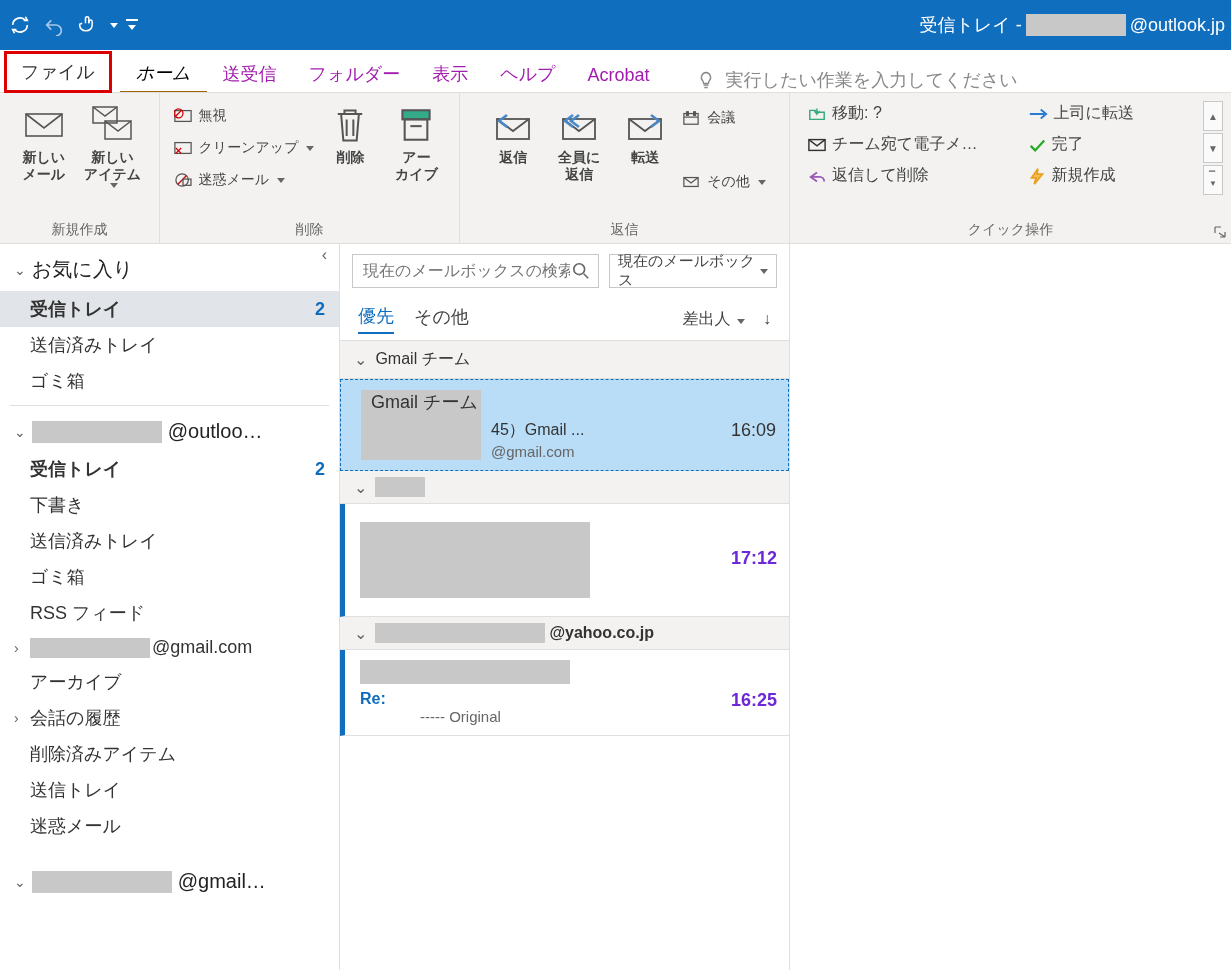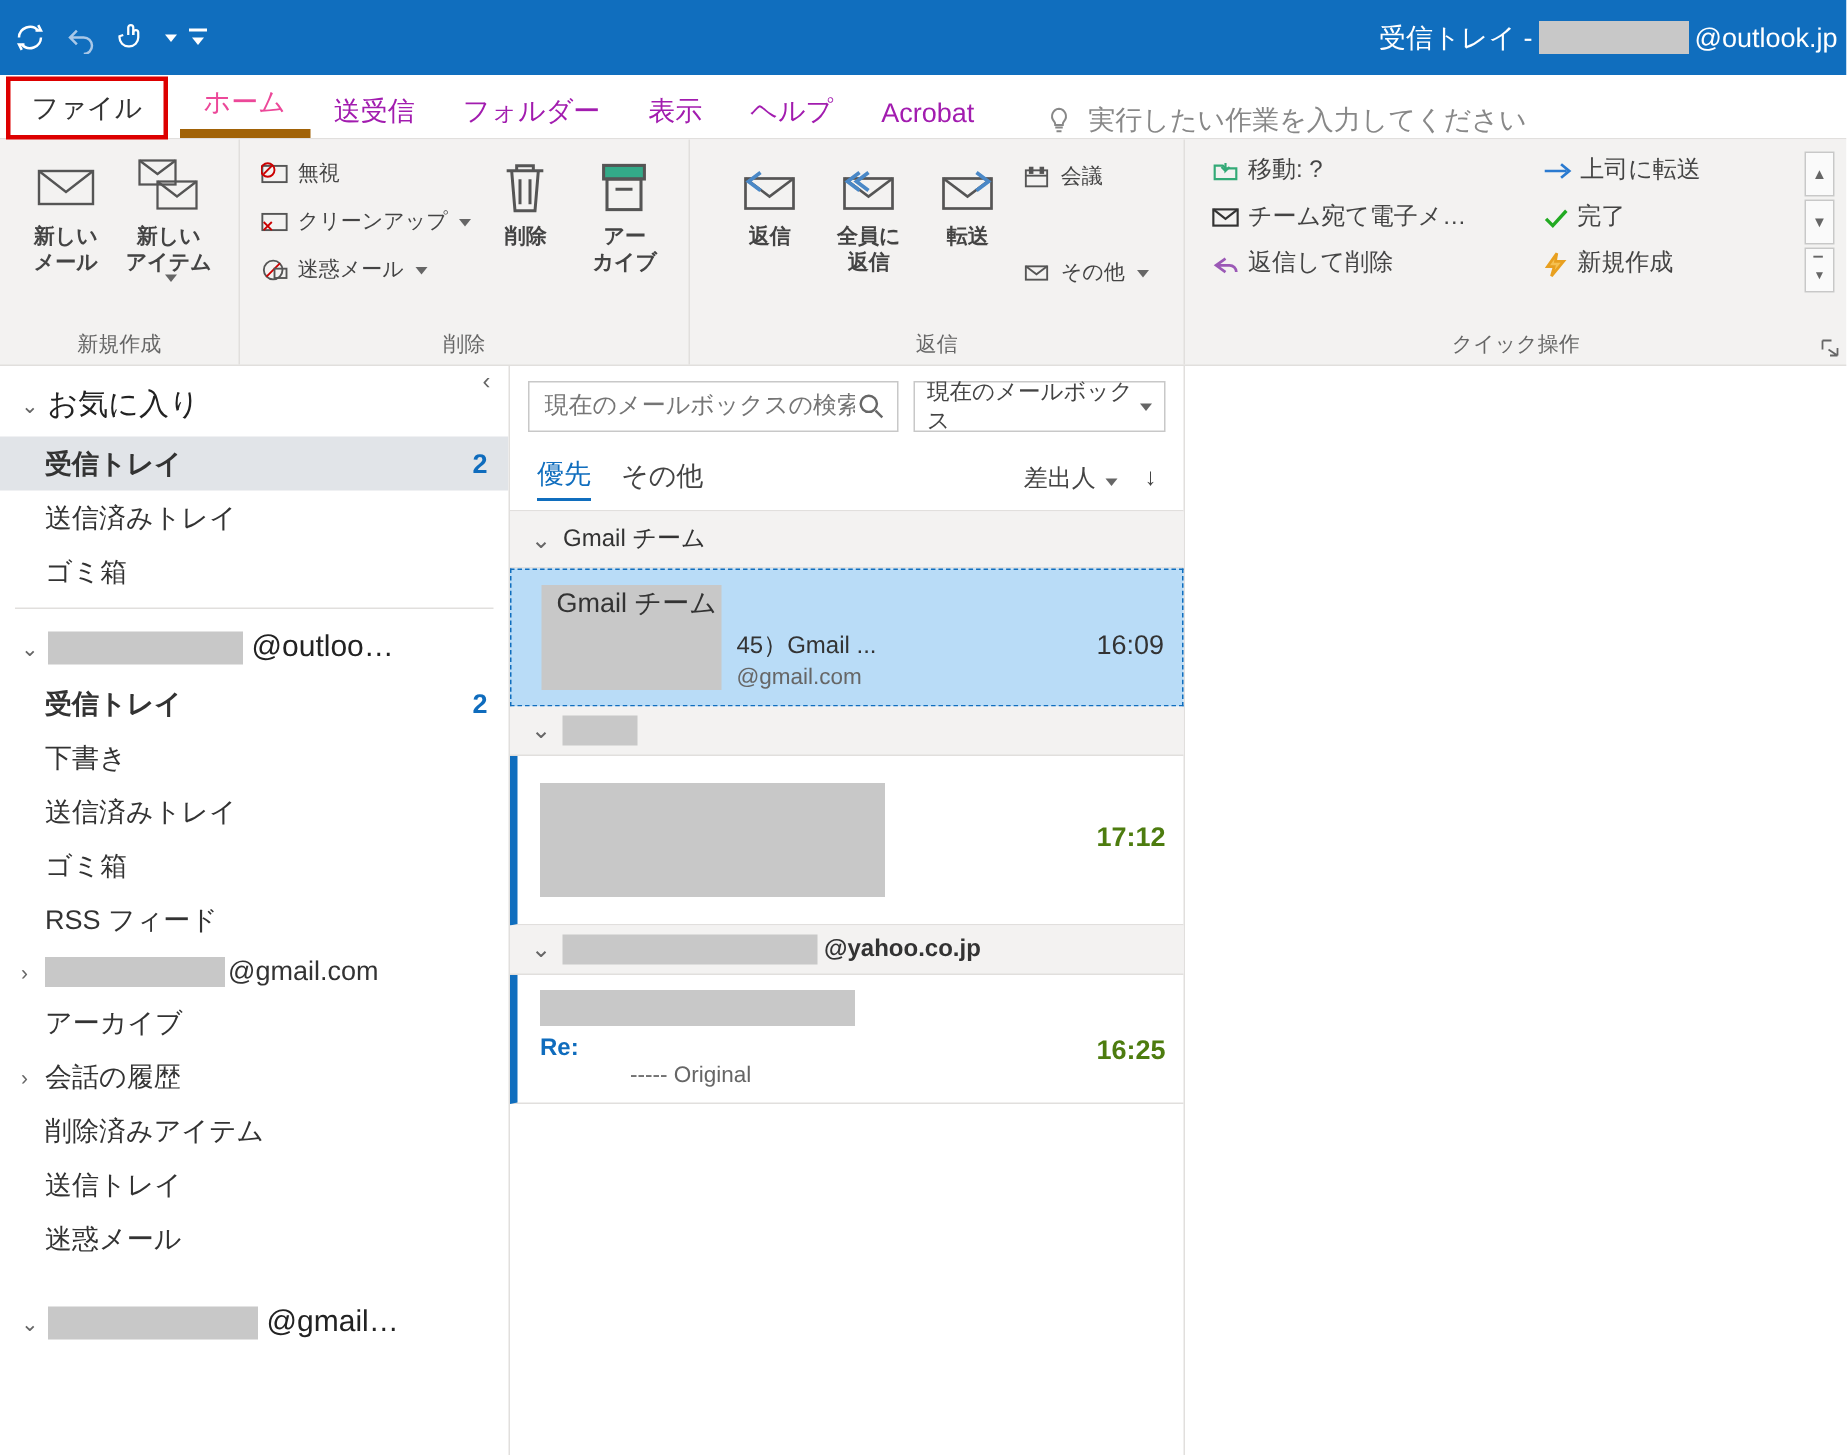--- a/index.html
+++ b/index.html
@@ -53,23 +53,24 @@
   .tab.file {
     border: 3px solid #d00;
     color: #333;
     margin-right: 8px;
     padding: 6px 14px;
     font-size: 18px;
     position: relative;
     top: 1px;
   }
   .tab.active {
-    color: #ec4899;
-    border-bottom: 6px solid #a16207;
+    color: #000000;
+    border-bottom: 1px solid #a16207;
     font-weight: 500;
+    font-style: italic;
   }
   .tell-me {
     display: flex;
     align-items: center;
     gap: 10px;
     font-size: 18px;
     color: #888;
     margin-left: 30px;
   }
 
@@ -210,21 +211,21 @@
   .msg.unread {
     border-left: 5px solid #106ebe; padding-left:15px;
   }
   .msg .avatar-box { width: 120px; height: 60px; background:#c8c8c8; flex: none; }
   .msg .body { flex:1; display:flex; flex-direction:column; gap:2px; }
   .msg .from { font-size:18px; color:#333; }
   .msg .subj-row { display:flex; align-items:center;gap:24px; }
   .msg .subj { font-size:16px; color:#333; }
   .msg.unread .subj, .msg.unread .from { color:#0f6cbd; font-weight:600; }
   .msg .time { margin-left:auto; font-size:18px; color:#333; }
-  .msg.unread .time { color:#4d7c0f; font-weight:600; }
+  .msg.unread .time { color:#6d28d9; font-weight:600; }
   .msg .preview { font-size:15px; color:#666; }
 
   .sub-group {
     display:flex; align-items:center; gap:8px; padding:6px 14px; font-size:16px; background:#f3f2f1; cursor:pointer; border-bottom:1px solid #e1dfdd;
   }
   .sub-group .sgtext { display:flex; align-items:center; gap:4px; }
 
   .reading-pane {
     flex:1;
     background:#fff;

